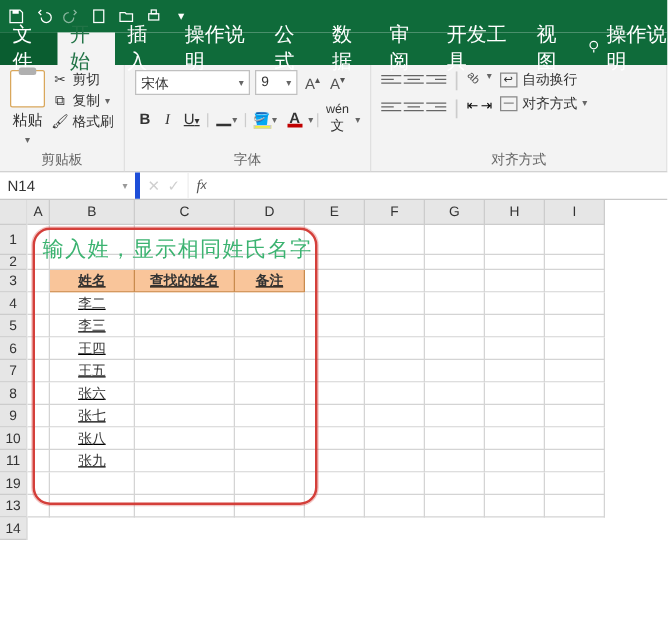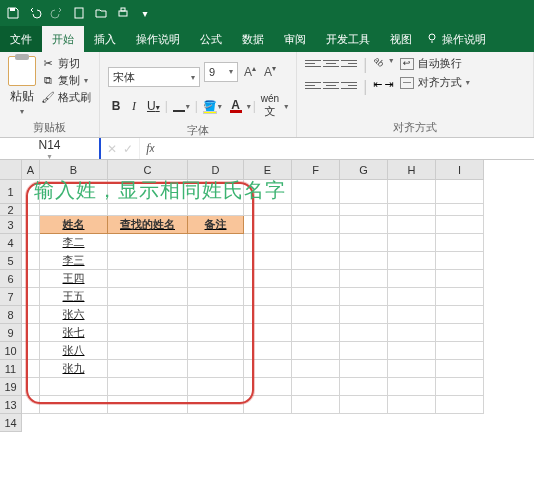--- a/index.html
+++ b/index.html
@@ -1,38 +1,38 @@
 <!DOCTYPE html>
 <html><head>
 <meta charset="utf-8">
 <style>
   * { box-sizing: border-box; margin: 0; padding: 0; font-family: "Microsoft YaHei", sans-serif; }
   html, body { width: 534px; height: 500px; overflow: hidden; background: #fff; }
   .titlebar { height: 26px; background: #0f6b3a; display: flex; align-items: center; padding: 0 6px; gap: 8px; }
   .titlebar .ico { width: 14px; height: 14px; display: flex; align-items: center; justify-content: center; color: #fff; }
-  .ribbon-tabs { height: 26px; background: #0f6b3a; display: flex; align-items: stretch; color: #fff; font-size: 11px; }
+  .ribbon-tabs { height: 26px; background: #0f6b3a; display: flex; align-items: stretch; color: #fff; font-size: 16px; }
   .ribbon-tabs .tab { padding: 0 10px; display: flex; align-items: center; cursor: pointer; }
   .ribbon-tabs .tab.file { background: #0a5d30; }
   .ribbon-tabs .tab.active { background: #f3f3f3; color: #217346; }
   .ribbon-tabs .tell { display: flex; align-items: center; gap: 4px; margin-left: 4px; }
   .ribbon { height: 86px; background: #f3f3f3; border-bottom: 1px solid #c8c8c8; display: flex; }
   .group { border-right: 1px solid #e0e0e0; padding: 4px 8px 2px 8px; display: flex; flex-direction: column; justify-content: space-between; }
   .group-label { font-size: 11px; color: #666; text-align: center; padding-top: 2px; }
   .clipboard-body { display: flex; gap: 6px; }
   .paste-big { display: flex; flex-direction: column; align-items: center; gap: 2px; font-size: 12px; color: #333; }
   .paste-icon { width: 28px; height: 30px; background: #fff; border: 1px solid #d9a75b; border-radius: 2px; position: relative; }
   .paste-icon:before { content: ""; position: absolute; top: -3px; left: 6px; width: 14px; height: 6px; background: #b0b0b0; border-radius: 2px; }
   .clip-list { display: flex; flex-direction: column; gap: 2px; font-size: 11px; color: #333; }
   .clip-list div { display: flex; align-items: center; gap: 4px; }
   .mini-ico { width: 12px; height: 12px; display: inline-flex; align-items: center; justify-content: center; }
   .font-body { display: flex; flex-direction: column; gap: 4px; }
   .font-row1 { display: flex; gap: 4px; align-items: center; }
   .dd { background: #fff; border: 1px solid #c0c0c0; height: 20px; font-size: 11px; display: flex; align-items: center; padding: 0 4px; justify-content: space-between; color: #333; }
   .dd .arr { font-size: 8px; color: #666; }
-  .font-name { width: 92px; margin-top: 11px; }
+  .font-name { width: 92px; }
   .font-size { width: 34px; }
   .aA { font-size: 12px; color: #555; padding: 0 2px; }
   .font-row2 { display: flex; gap: 2px; align-items: center; font-size: 12px; color: #333; }
   .btn-small { padding: 2px 3px; min-width: 16px; text-align: center; }
   .btn-small.b { font-weight: bold; }
   .btn-small.i { font-style: italic; font-family: serif; }
   .btn-small.u { text-decoration: underline; }
   .border-btn { display: flex; align-items: center; gap: 1px; }
   .border-glyph { width: 12px; height: 12px; border-bottom: 2px solid #333; border-left: 0; border-right: 0; border-top: 0; }
   .fill-sw { width: 12px; height: 12px; background: #ffff00; border: 1px solid #ccc; }
@@ -48,37 +48,37 @@
   .align-ico.c span:nth-child(2){ width:60%; margin:0 auto;} .align-ico.c span{ width:100%;}
   .align-ico.r span:nth-child(2){ width:60%; margin-left:auto;} .align-ico.r span{ width:100%;}
   .align-side { display:flex; flex-direction:column; gap:4px; font-size:11px; color:#333; }
   .align-side div { display:flex; align-items:center; gap:4px;}
   .orient-ico { width:14px; height:14px; position:relative; }
   .orient-ico::before { content:"ab"; font-size:9px; position:absolute; transform:rotate(45deg); top:1px; left:1px; color:#555;}
   .wrap-ico, .merge-ico { width:14px; height:12px; border:1px solid #888; position:relative; }
   .wrap-ico::before { content:"↩"; font-size:9px; position:absolute; top:-1px; left:2px;}
   .merge-ico::after { content:""; position:absolute; top:4px; left:2px; width:8px; height:1px; background:#888;}
   .namebox-row { height: 22px; border-bottom: 1px solid #c8c8c8; display: flex; align-items: stretch; background: #fff; font-size: 12px; }
-  .namebox { width: 101px; border-right: 2px solid #1d4ed8; display:flex; align-items:center; padding:0 6px; color:#333; justify-content:space-between;flex-direction:column;}
+  .namebox { width: 112px; border-right: 4px solid #1d4ed8; display:flex; align-items:center; padding:0 6px; color:#333; justify-content:space-between;}
   .namebox .arr { font-size:8px; color:#999;}
   .fx-btns { display:flex; align-items:center; gap:6px; padding:0 6px; color:#888; font-size:12px; border-right:1px solid #eee;}
   .fx-label { font-style: italic; font-family: serif; color:#555; padding:0 6px; display:flex; align-items:center;}
   .formula-input { flex:1; }
   .sheet { display:flex; position:relative; }
   .gutter { width:22px; border-right:1px solid #ccc;}
   .row-h { height:18px; border-bottom:1px solid #ccc; font-size:11px; color:#333; display:flex; align-items:center; justify-content:center; background:#e6e6e6;}
   .row-h.corner { background:#e6e6e6; height:20px;}
   .cols { flex:1; }
   .col-h-row { display:flex; height:20px; }
   .col-h { border-right:1px solid #ccc; border-bottom:1px solid #ccc; background:#e6e6e6; font-size:11px; color:#333; display:flex; align-items:center; justify-content:center;}
   .cA{width:18px;} .cB{width:68px;} .cC{width:80px;} .cD{width:56px;} .cE,.cF,.cG,.cH,.cI{width:48px;}
   .data-row { display:flex; height:18px;text-decoration:underline; }
   .cell { border-right:1px solid #d4d4d4; border-bottom:1px solid #d4d4d4; font-size:11px; color:#333; display:flex; align-items:center; justify-content:center; background:#fff; overflow:hidden;}
   .red-frame { position:absolute; left:26px; top:22px; width:228px; height:222px; border:2px solid #d43f3a; border-radius:14px; pointer-events:none; box-shadow:0 0 0 1px rgba(212,63,58,.3);} 
-  .title-text { position:absolute; left:34px; top:17px; font-size:20px; color:#3cb371; font-weight:500; letter-spacing:1px; pointer-events:none;}
+  .title-text { position:absolute; left:34px; top:28px; font-size:17px; color:#3cb371; font-weight:500; letter-spacing:1px; pointer-events:none;}
   .hdr-row .cell { background:#f9c59a; font-weight:bold; color:#333; border-bottom:1px solid #c98b4e; border-right:1px solid #c98b4e;}
   .hdr-row .cell.cA { background:#fff; border-right:1px solid #d4d4d4; border-bottom:1px solid #d4d4d4;}
 </style>
 </head>
 <body>
 
 <div class="titlebar">
   <span class="ico">
       <svg width="14" height="14" viewBox="0 0 14 14">
         <path d="M2 2h8l2 2v8H2z" fill="none" stroke="#fff"></path>

